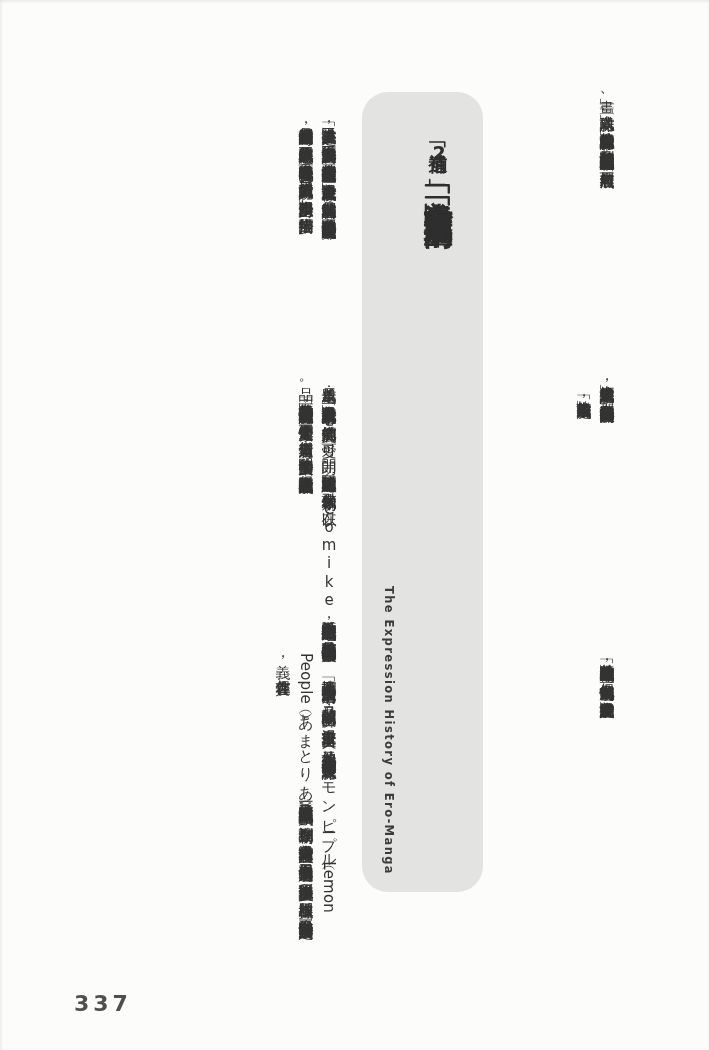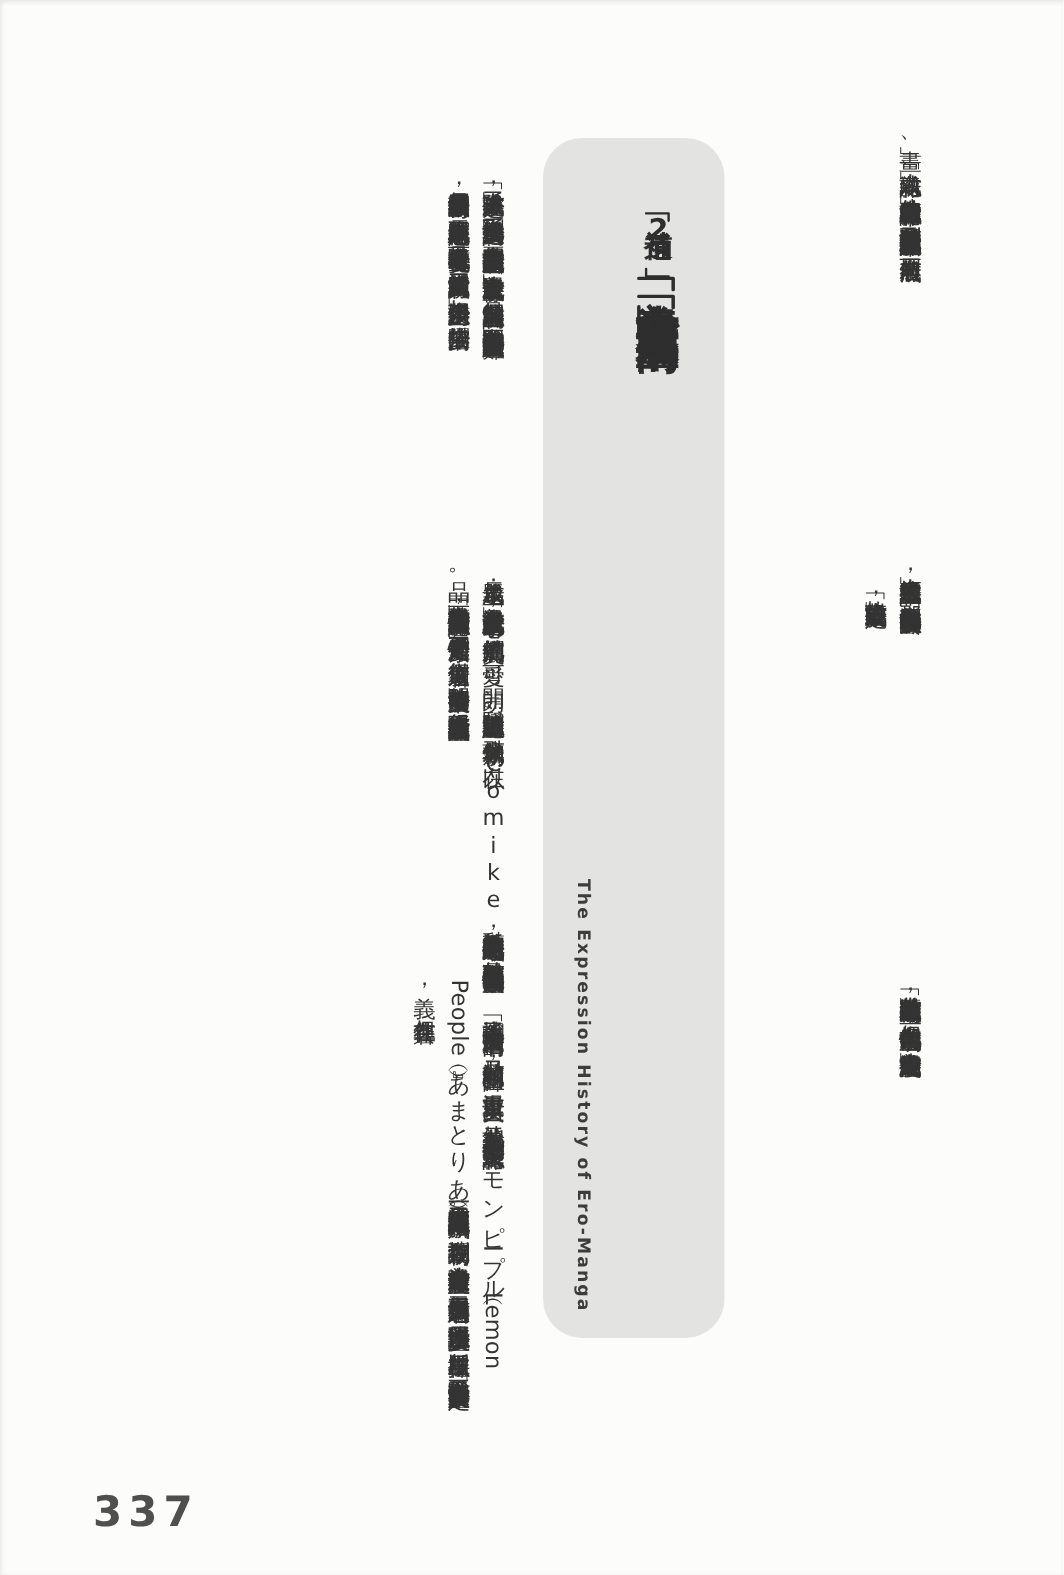--- a/index.html
+++ b/index.html
@@ -71,22 +71,22 @@
     text-orientation:mixed;
     font-size:11.5px;
     font-weight:bold;
     letter-spacing:1.4px;
     color:#3c3c3c;
     white-space:nowrap;
   }
 
   .page-num {
     position:absolute;
-    left:62px; top:991px;
-    font-size:28px;
+    left:74px; top:991px;
+    font-size:22px;
     font-weight:bold;
     color:#4f4f4f;
     letter-spacing:4px;
   }
 </style>
 </head>
 <body>
 
 <div class="page">
 

